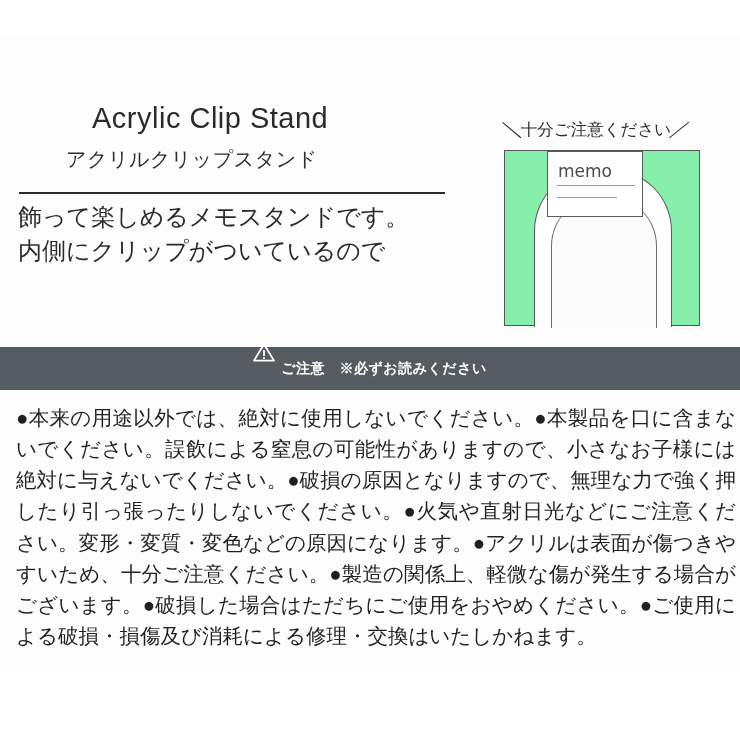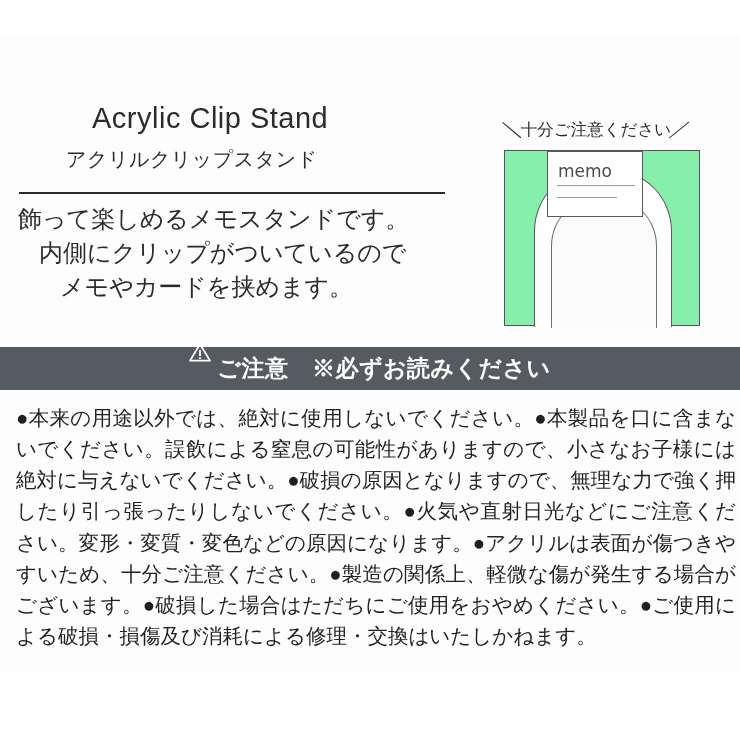--- a/index.html
+++ b/index.html
@@ -63,22 +63,23 @@
     background: #2b2b2b;
   }
   .desc {
     position: absolute;
     left: 18px;
     top: 168px;
     width: 470px;
     font-size: 24px;
     line-height: 1.42;
     color: #2b2b2b;
-  }
-  .desc .l2 { display: block; margin-left: 21px; }
+    font-family: Liberation Mono, monospace;
+  }
+  .desc .l2 { display: block; }
   .desc .l3 { display: block; padding-left: 42px; }
 
   
   .illus {
     position: absolute;
     left: 480px;
     top: 50px;
     width: 232px;
     height: 250px;
   }
@@ -174,21 +175,21 @@
     background: #565a61;
     display: flex;
     align-items: center;
     justify-content: center;
   }
   .caution-bar-inner {
     display: flex;
     align-items: center;
     gap: 8px;
     color: #ffffff;
-    font-size: 23px;
+    font-size: 14px;
     font-weight: 700;
     letter-spacing: 0.5px;
   }
   .warn-tri {
     display: inline-block;
     width: 0;
     height: 0;
     border-left: 10px solid transparent;
     border-right: 10px solid transparent;
     border-bottom: 17px solid transparent;
@@ -219,21 +220,20 @@
 
     <div class="card-top">
 
       <div class="title-en">Acrylic Clip Stand</div>
       <div class="title-ja">アクリルクリップスタンド</div>
       <div class="rule"></div>
 
       <div class="desc">
         <span class="l1">飾って楽しめるメモスタンドです。</span>
         <span class="l2">内側にクリップがついているので</span>
-        <span class="l3">メモやカードを挟めます。</span>
       </div>
 
       <div class="illus">
         <div class="illus-caption">
           <span class="slash-l">＼</span><span>十分ご注意ください</span><span class="slash-r">／</span>
         </div>
         <div class="stand-box">
           <div class="acrylic">
             <div class="acrylic-inner"></div>
           </div>

